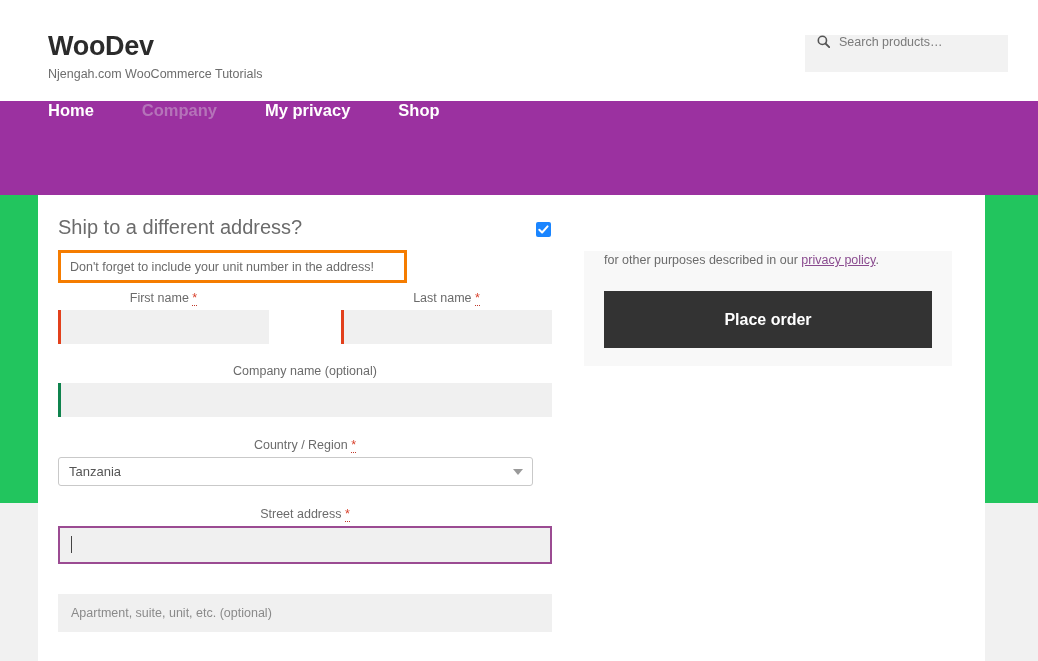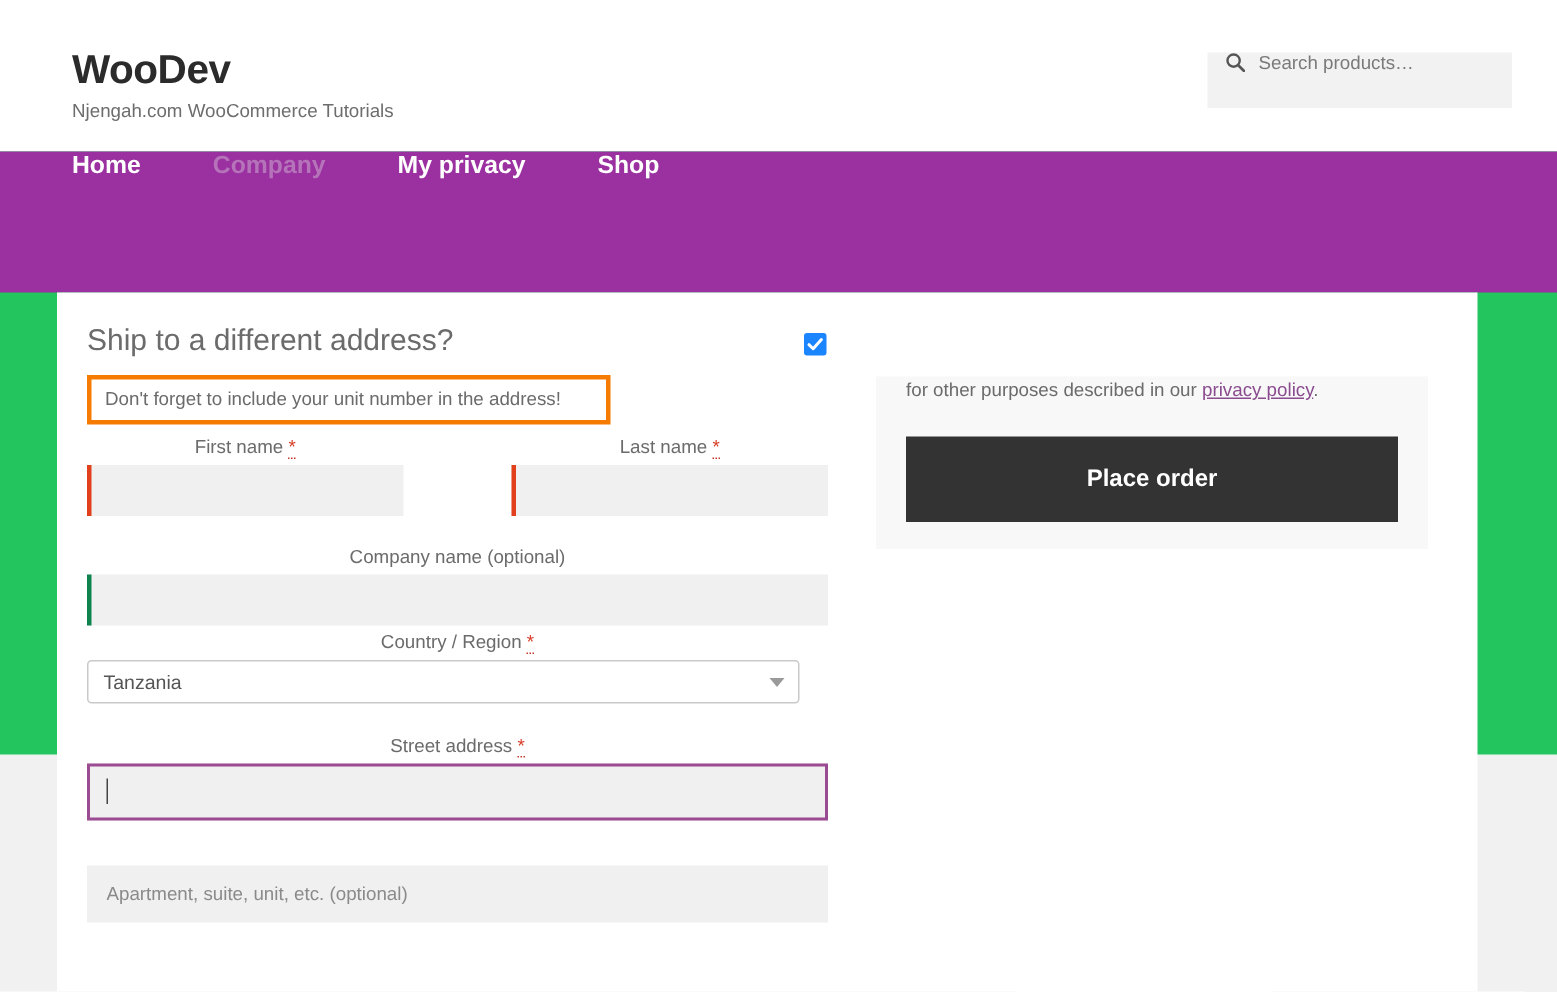--- a/index.html
+++ b/index.html
@@ -364,21 +364,21 @@
           </label>
           <input class="text-input border-required" type="text" placeholder="" style="">
         </div>
       </div>
 
       <div class="form-row" style="margin-top:19px;">
         <label class="field-label">Company name (optional)</label>
         <input class="text-input border-valid" type="text" placeholder="" style="">
       </div>
 
-      <div class="form-row" style="margin-top:3px;">
+      <div class="form-row" style="margin-top:20px;">
         <label class="field-label">
           <span>Country / Region</span>
           <span class="req">*</span>
         </label>
         <div class="select-wrap">
           <div class="select-box">
             <span>Tanzania</span>
           </div>
           <span class="select-arrow"></span>
         </div>

